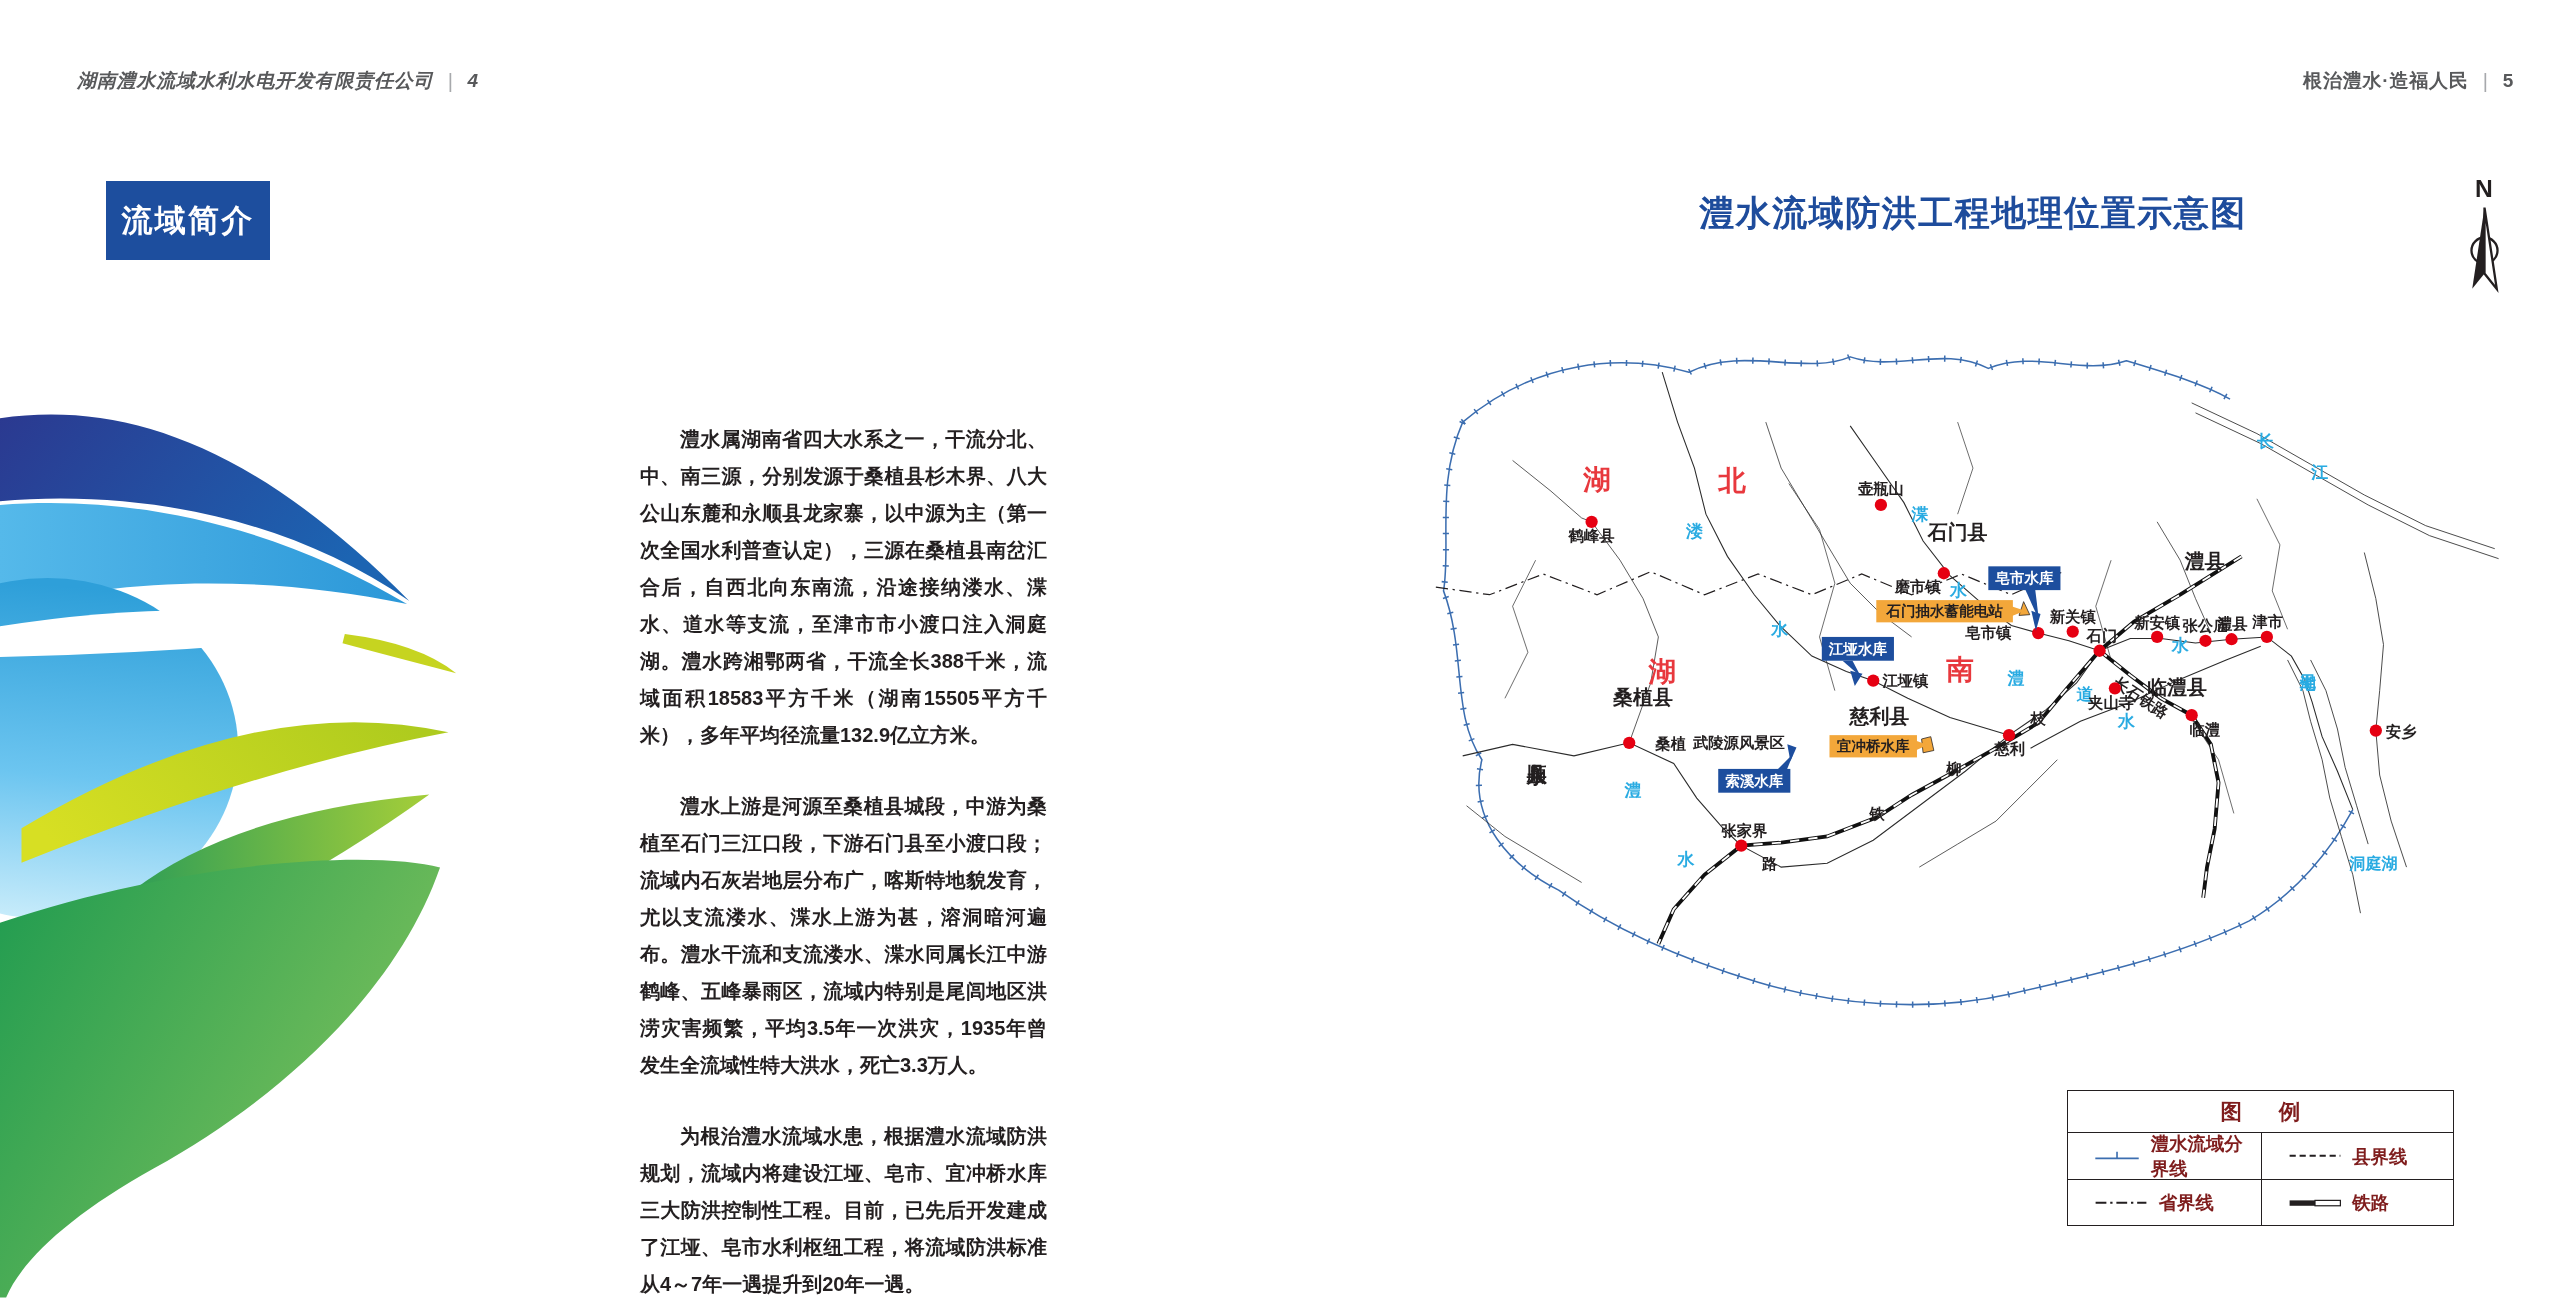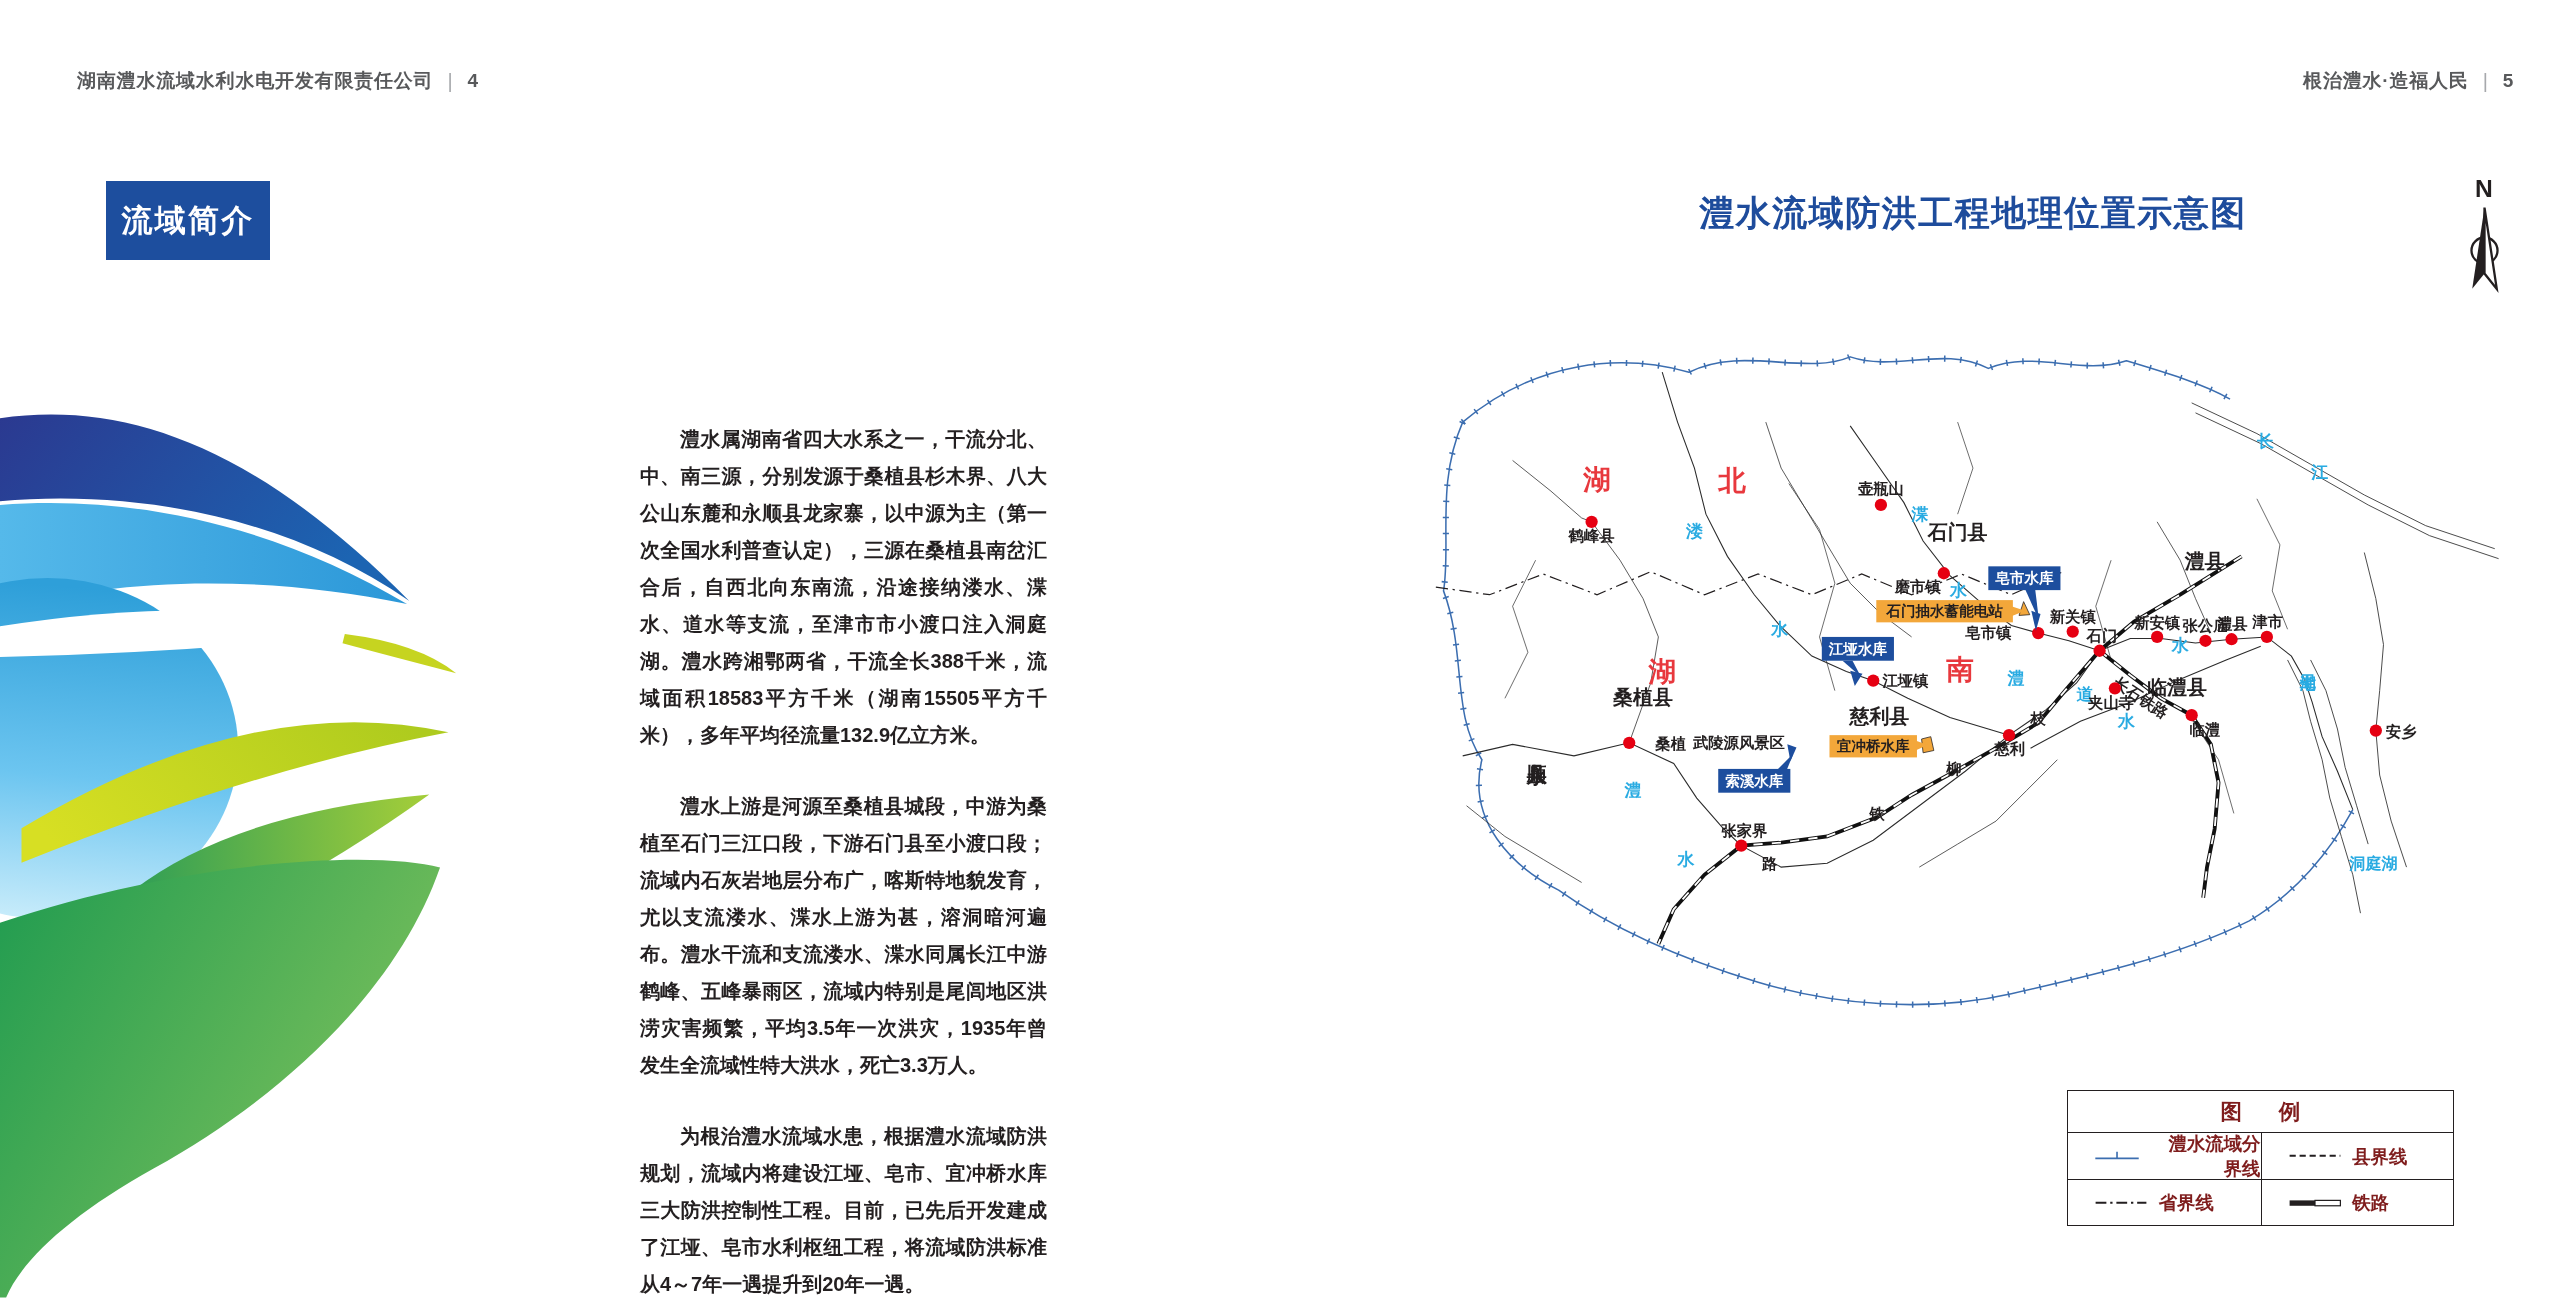--- a/index.html
+++ b/index.html
@@ -2,42 +2,42 @@
 <html style="font-size:12.3px"><head>
 <meta charset="utf-8">
 <style>
   html,body{margin:0;padding:0;background:#e8e8e8;}
   #canvas{position:relative;width:2576px;height:1306px;background:#ffffff;overflow:hidden;
           font-family:"Liberation Sans","DejaVu Sans",sans-serif;}
   
   .hdr{position:absolute;top:68px;display:flex;align-items:center;gap:14px;
        font-size:19px;font-weight:700;color:#58595b;letter-spacing:0.8px;}
   .hdr .divider{color:#a7a9ac;font-weight:400;font-size:20px;}
-  .hdr-left{left:77px;}
+  .hdr-left{left:77px;font-style:italic;}
   .hdr-right{right:62px;justify-content:center;}
   
   .section-title{position:absolute;left:77px;top:181px;width:164px;height:79px;
        background:#1d4e9e;color:#ffffff;display:flex;align-items:center;justify-content:center;
        font-size:31px;font-weight:700;letter-spacing:2.3px;margin-left:29px;}
   
   .body-copy{position:absolute;left:640px;top:421px;width:407px;color:#231f20;}
   .body-copy p{margin:0 0 34px 0;font-size:20px;line-height:37px;font-weight:700;
        text-align:justify;text-indent:2em;}
   
   .map-title{position:absolute;left:1666px;top:190px;width:614px;text-align:center;
        color:#1e4c9c;font-size:35px;font-weight:800;letter-spacing:1.5px;}
   
   .compass{position:absolute;left:2461px;top:175px;width:46px;text-align:center;color:#231f20;}
   .compass .n{font-size:24.6px;font-weight:800;}
   
   .legend{position:absolute;left:2067px;top:1090px;width:385px;border:1.5px solid #231f20;
        background:#ffffff;color:#7f1d1d;}
   .legend .lg-title{height:41px;border-bottom:1.5px solid #231f20;display:flex;align-items:center;
        justify-content:center;font-size:21.5px;font-weight:800;letter-spacing:15.4px;text-indent:15.4px;}
-  .legend .lg-grid{display:grid;grid-template-columns:1fr 1fr;text-align:right;}
+  .legend .lg-grid{display:grid;grid-template-columns:1fr 1fr;}
   .legend .lg-cell{height:46px;display:flex;align-items:center;gap:10.7px;padding-left:26px;
        font-size:18.4px;font-weight:700;box-sizing:border-box;}
   .legend .lg-cell.r{border-left:1.5px solid #231f20;}
   .legend .lg-cell.b{border-top:1.5px solid #231f20;}
   
   text{font-family:"Liberation Sans","DejaVu Sans",sans-serif;}
   .t-county{font-size:26px;font-weight:800;fill:#231f20;}
   .t-town{font-size:20px;font-weight:700;fill:#231f20;}
   .t-prov{font-size:36px;font-weight:800;fill:#e8383d;}
   .t-river{font-size:22px;font-weight:800;fill:#29abe2;}

